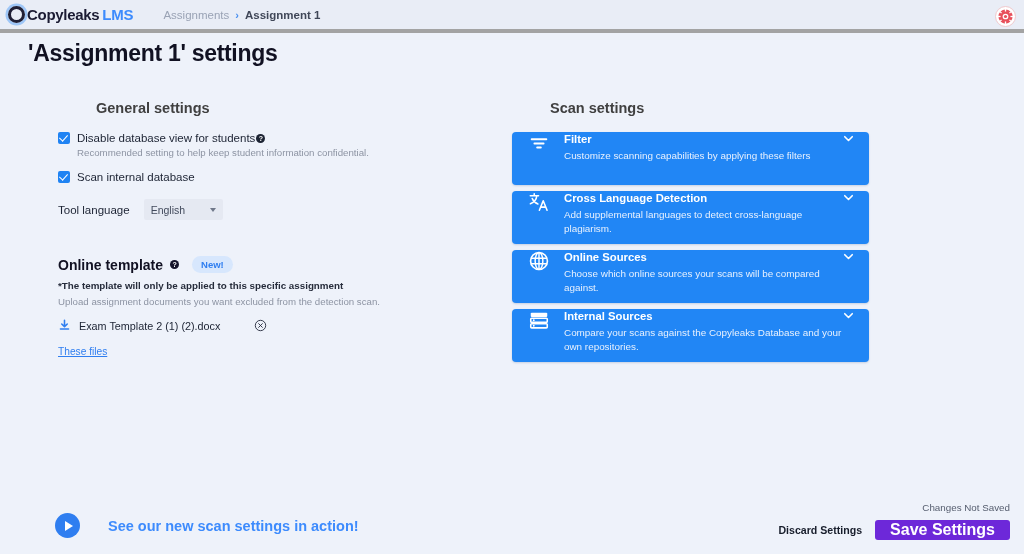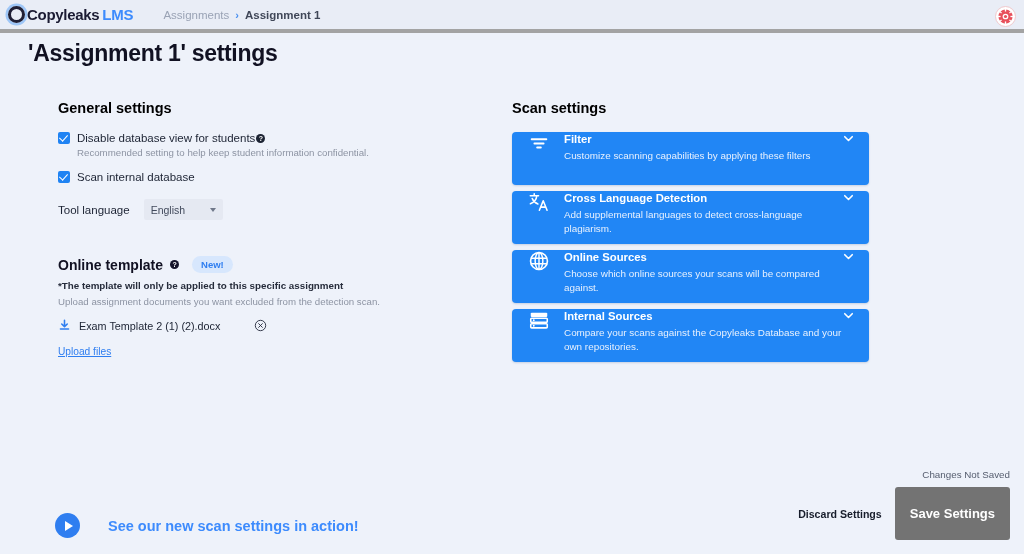--- a/index.html
+++ b/index.html
@@ -42,21 +42,21 @@
 
   
   .page-head { position: absolute; left: 28px; top: 40px; }
   .page-title { font-size: 23px; font-weight: bold; color: #111122; letter-spacing: -.3px; }
   .page-sub { font-size: 10.5px; color: #4b5263; margin-top: 9px; }
 
   
   .col-left { position: absolute; left: 58px; top: 100px; width: 420px; }
   .col-right { position: absolute; left: 512px; top: 100px; width: 357px; }
 
-  .section-title { font-size: 14.5px; font-weight: bold; color: #000000; margin-bottom: 16px; }
+  .section-title { font-size: 14.5px; font-weight: bold; color: #404040; margin-bottom: 16px; margin-left: 38px; }
 
   
   .check-row { display: flex; align-items: flex-end; margin-bottom: 3px; }
   .cb {
     width: 12px; height: 12px; border-radius: 2px; background: #1f83f3;
     position: relative; flex: none; margin-right: 7px;
   }
   .cb::after {
     content: ""; position: absolute; left: 3.4px; top: 1.2px;
     width: 4px; height: 7px; border: solid #fff; border-width: 0 1.6px 1.6px 0;
@@ -134,22 +134,22 @@
     border-top: 5px solid transparent; border-bottom: 5px solid transparent;
     border-left: 8px solid #fff;
   }
   .promo-text { margin-left: 28px; font-size: 14.5px; font-weight: bold; color: #3d8bfd; }
 
   .actions { position: absolute; right: 14px; bottom: 14px; text-align: right; }
   .not-saved { font-size: 9.8px; color: #555d6e; margin-bottom: 7px; }
   .act-row { display: flex; align-items: center; justify-content: flex-end; }
   .discard { font-size: 10.6px; font-weight: bold; color: #171d2b; margin-right: 13px; cursor: pointer; }
   .save-btn {
-    background: #737373; color: #fff; font-size: 13px; font-weight: bold;
-    border: none; border-radius: 3px; padding: 19px 15px; cursor: pointer;
+    background: #6d28d9; color: #fff; font-size: 16px; font-weight: bold;
+    border: none; border-radius: 3px; padding: 1px 15px; cursor: pointer;
     font-family: "Liberation Sans", sans-serif;
   }
 </style>
 </head>
 <body>
 
 <div class="app">
 
   <div class="topbar">
     <div class="logo">
@@ -225,21 +225,21 @@
           <path d="M8 1.6 L8 8.6 M8 9.4 L4.6 6.1 M8 9.4 L11.4 6.1" stroke="#2f7ef0" stroke-width="1.9" fill="none" stroke-linecap="round"></path>
           <path d="M3 12.4 L13 12.4" stroke="#2f7ef0" stroke-width="1.9" stroke-linecap="round"></path>
         </svg>
         <span class="file-name">Exam Template 2 (1) (2).docx</span>
         <svg class="remove-btn" viewBox="0 0 16 16">
           <circle cx="8" cy="8" r="6.4" fill="none" stroke="#23293a" stroke-width="1.1"></circle>
           <path d="M5.7 5.7 L10.3 10.3 M10.3 5.7 L5.7 10.3" stroke="#23293a" stroke-width="1.1" stroke-linecap="round"></path>
         </svg>
       </div>
 
-      <span class="upload-link">Upload files</span>
+      <span class="upload-link">These files</span>
     </div>
   </div>
 
   <div class="col-right">
     <div class="section-title">Scan settings</div>
 
     <div class="card">
       <svg class="card-icon" viewBox="0 0 24 24">
         <path d="M4 8 H20 M7 12.5 H17 M10 17 H14" stroke="#ffffff" stroke-width="2.1" stroke-linecap="round"></path>
       </svg>

